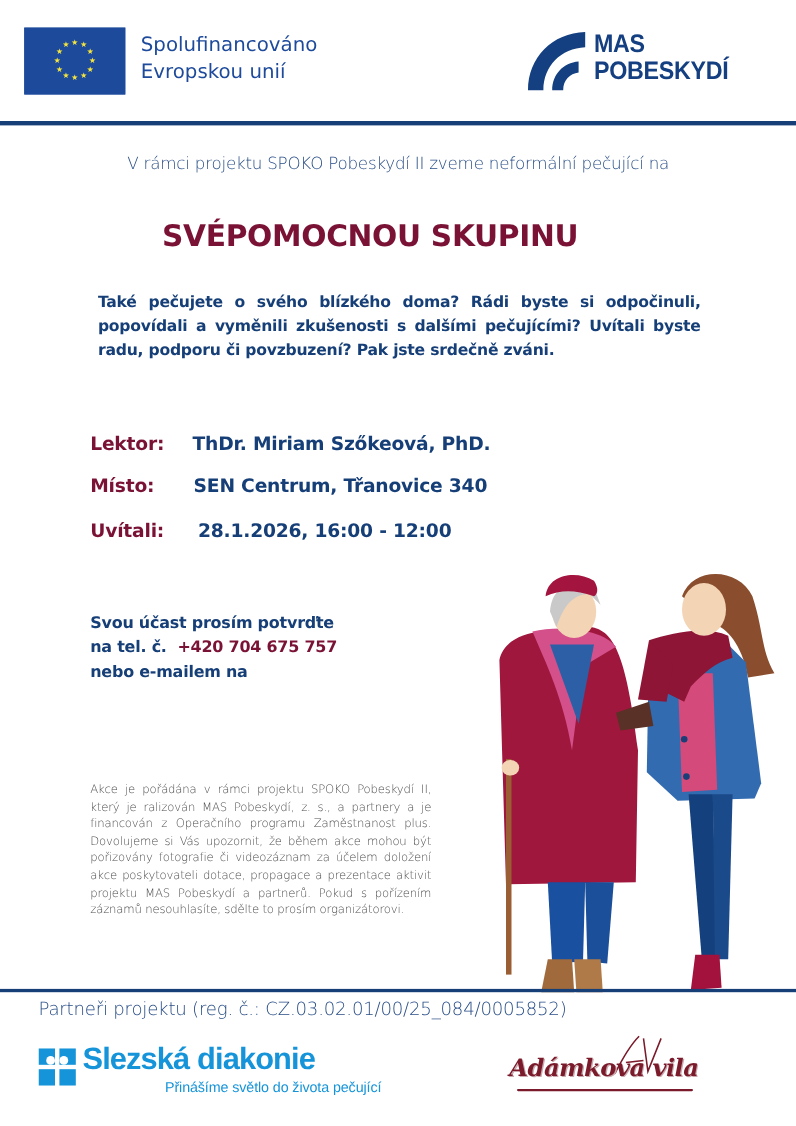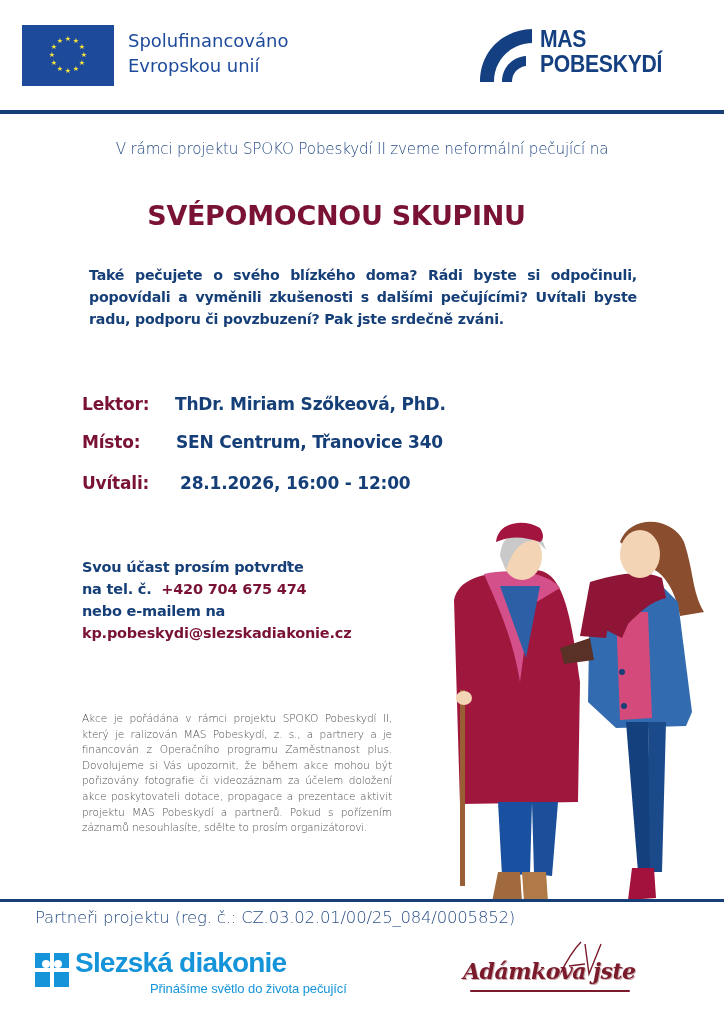--- a/index.html
+++ b/index.html
@@ -102,24 +102,23 @@
 <div class="abs detail-label" style="left:82px; top:432px;">Místo:</div>
 <div class="abs detail-value" style="left:176px; top:432px;">SEN Centrum, Třanovice 340</div>
 
 <div class="abs detail-label" style="left:82px; top:473px;">Uvítali:</div>
 <div class="abs detail-value" style="left:180px; top:473px;">28.1.2026, 16:00 - 12:00</div>
 
 <div class="abs rsvp">
   <div>Svou účast prosím potvrďte</div>
   <div>
     <span>na tel. č.</span>&nbsp;
-    <span class="accent">+420 704 675 474</span>
+    <span class="accent">+420 704 675 757</span>
   </div>
   <div>nebo e-mailem na</div>
-  <div class="accent">kp.pobeskydi@slezskadiakonie.cz</div>
 </div>
 
 <div class="abs notice">Akce je pořádána v rámci projektu SPOKO Pobeskydí II, který je ralizován MAS Pobeskydí, z. s., a partnery a je financován z Operačního programu Zaměstnanost plus. Dovolujeme si Vás upozornit, že během akce mohou být pořizovány fotografie či videozáznam za účelem doložení akce poskytovateli dotace, propagace a prezentace aktivit projektu MAS Pobeskydí a partnerů. Pokud s pořízením záznamů nesouhlasíte, sdělte to prosím organizátorovi.</div>
 
 <div class="abs illustration">
   <svg viewBox="0 0 284 392" width="284" height="392">
 
     <path d="M180 30 C190 2 232 4 244 30 C254 60 252 80 264 100 L240 104 C236 80 224 60 210 56 Z" fill="#8a4e2e"></path>
 
     <path d="M150 74 L214 66 L238 90 L252 200 L246 214 L176 216 L148 190 Z" fill="#336bb0"></path>
@@ -170,15 +169,15 @@
     <circle cx="23" cy="11" r="4" fill="#ffffff"></circle>
   </svg>
   <div class="sd-name">Slezská diakonie</div>
   <div class="sd-tag">Přinášíme světlo do života pečující</div>
 </div>
 
 <div class="abs av-logo">
   <svg style="position:absolute;left:95px;top:0;width:50px;height:40px;" viewBox="0 0 50 40">
     <path d="M4 36 C10 24 18 10 26 2 M14 26 L30 24 M30 4 L34 34 L46 4" stroke="#7a1a2a" stroke-width="1.4" fill="none"></path>
   </svg>
-  <div class="av-text">Adámkova jste</div>
+  <div class="av-text">Adámkova vila</div>
   <div style="position:absolute;left:10px;top:50px;width:160px;height:2px;background:#7a1a2a;border-radius:2px;"></div>
 </div>
 
 </body></html>

